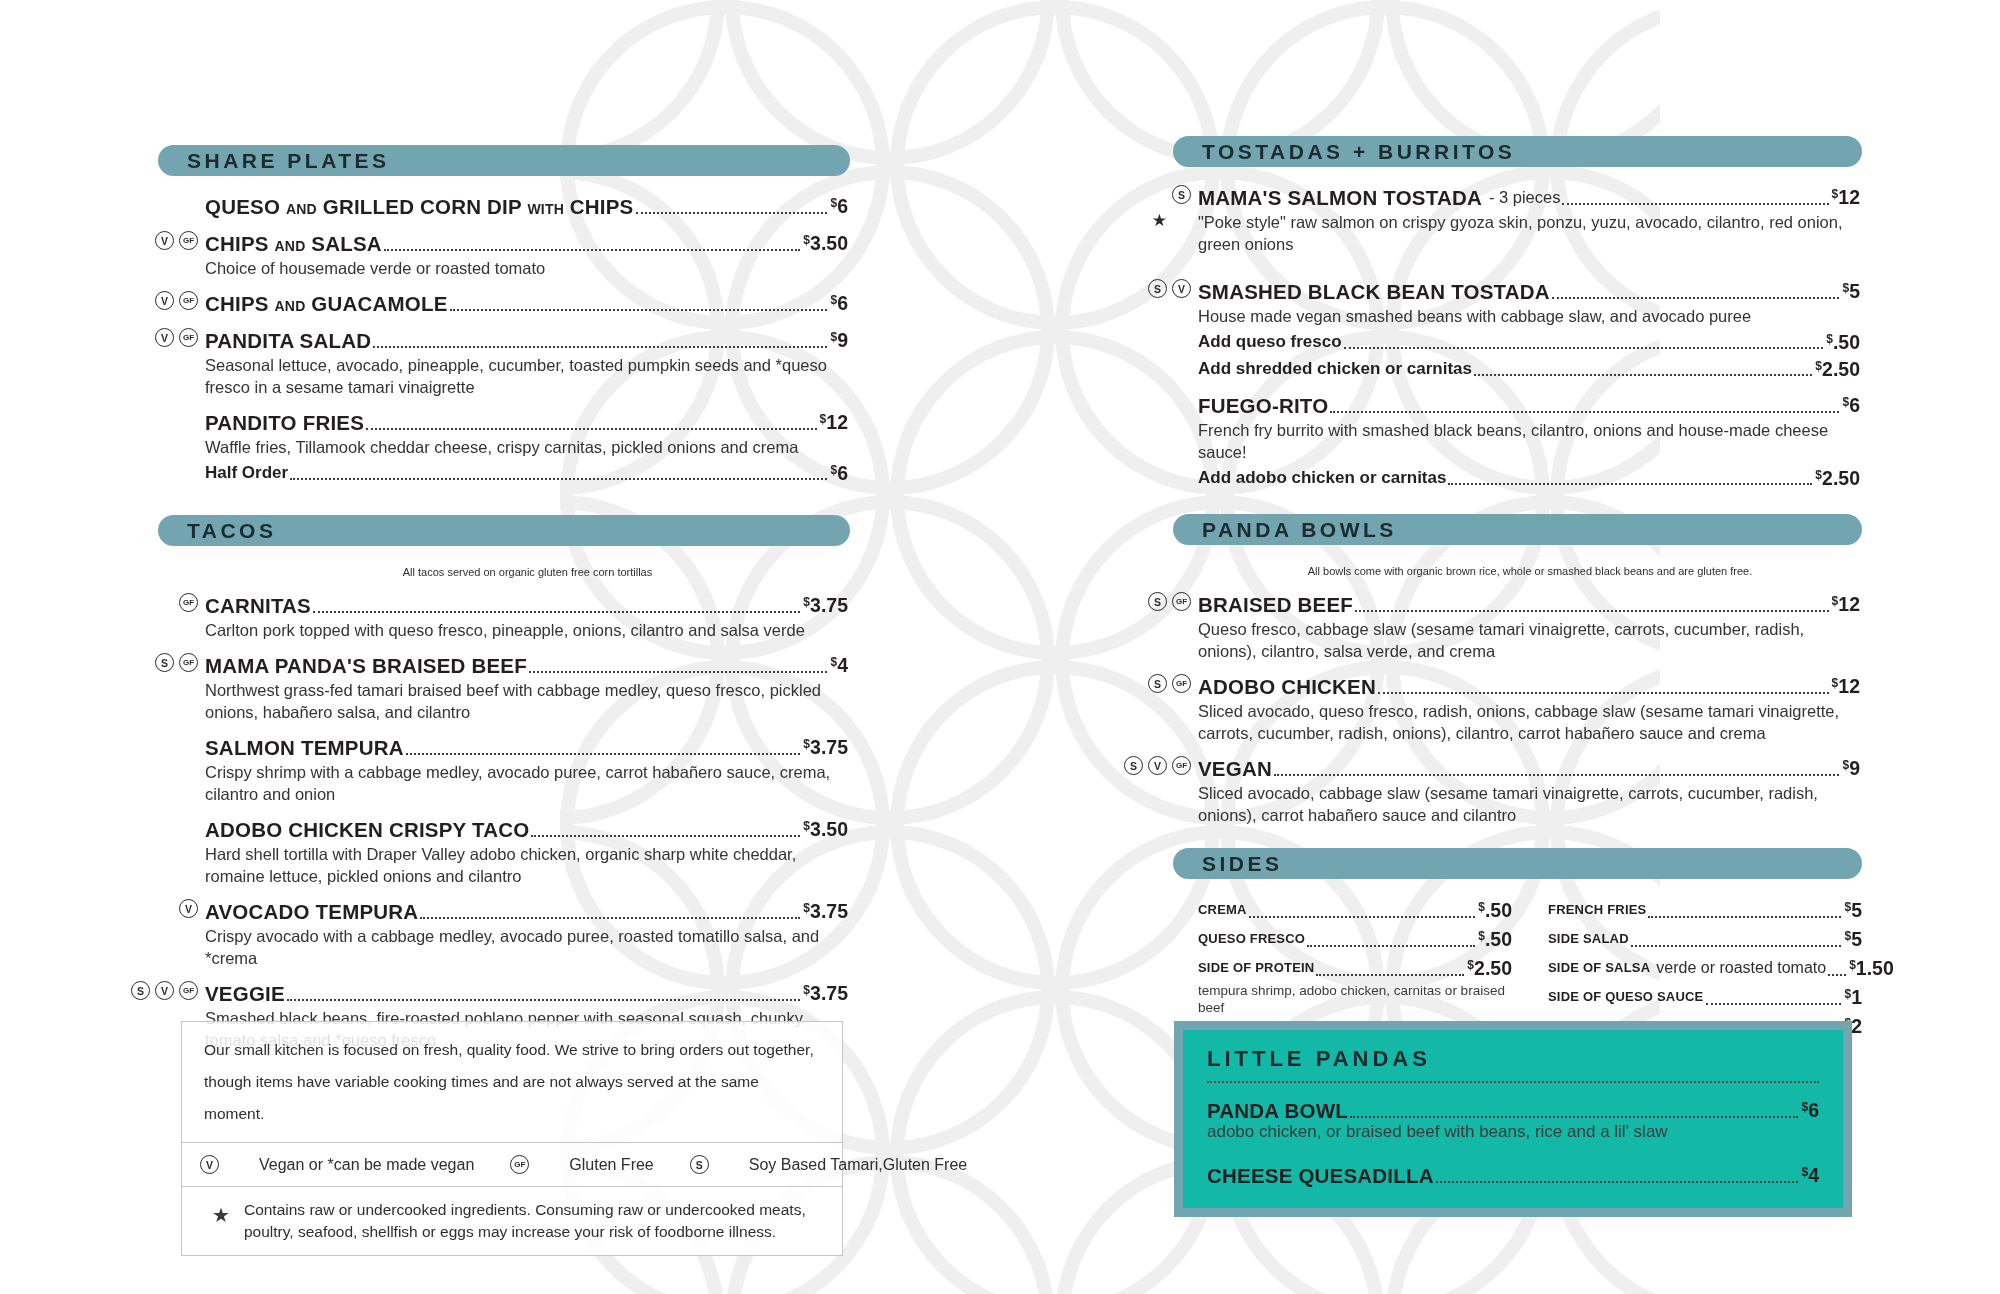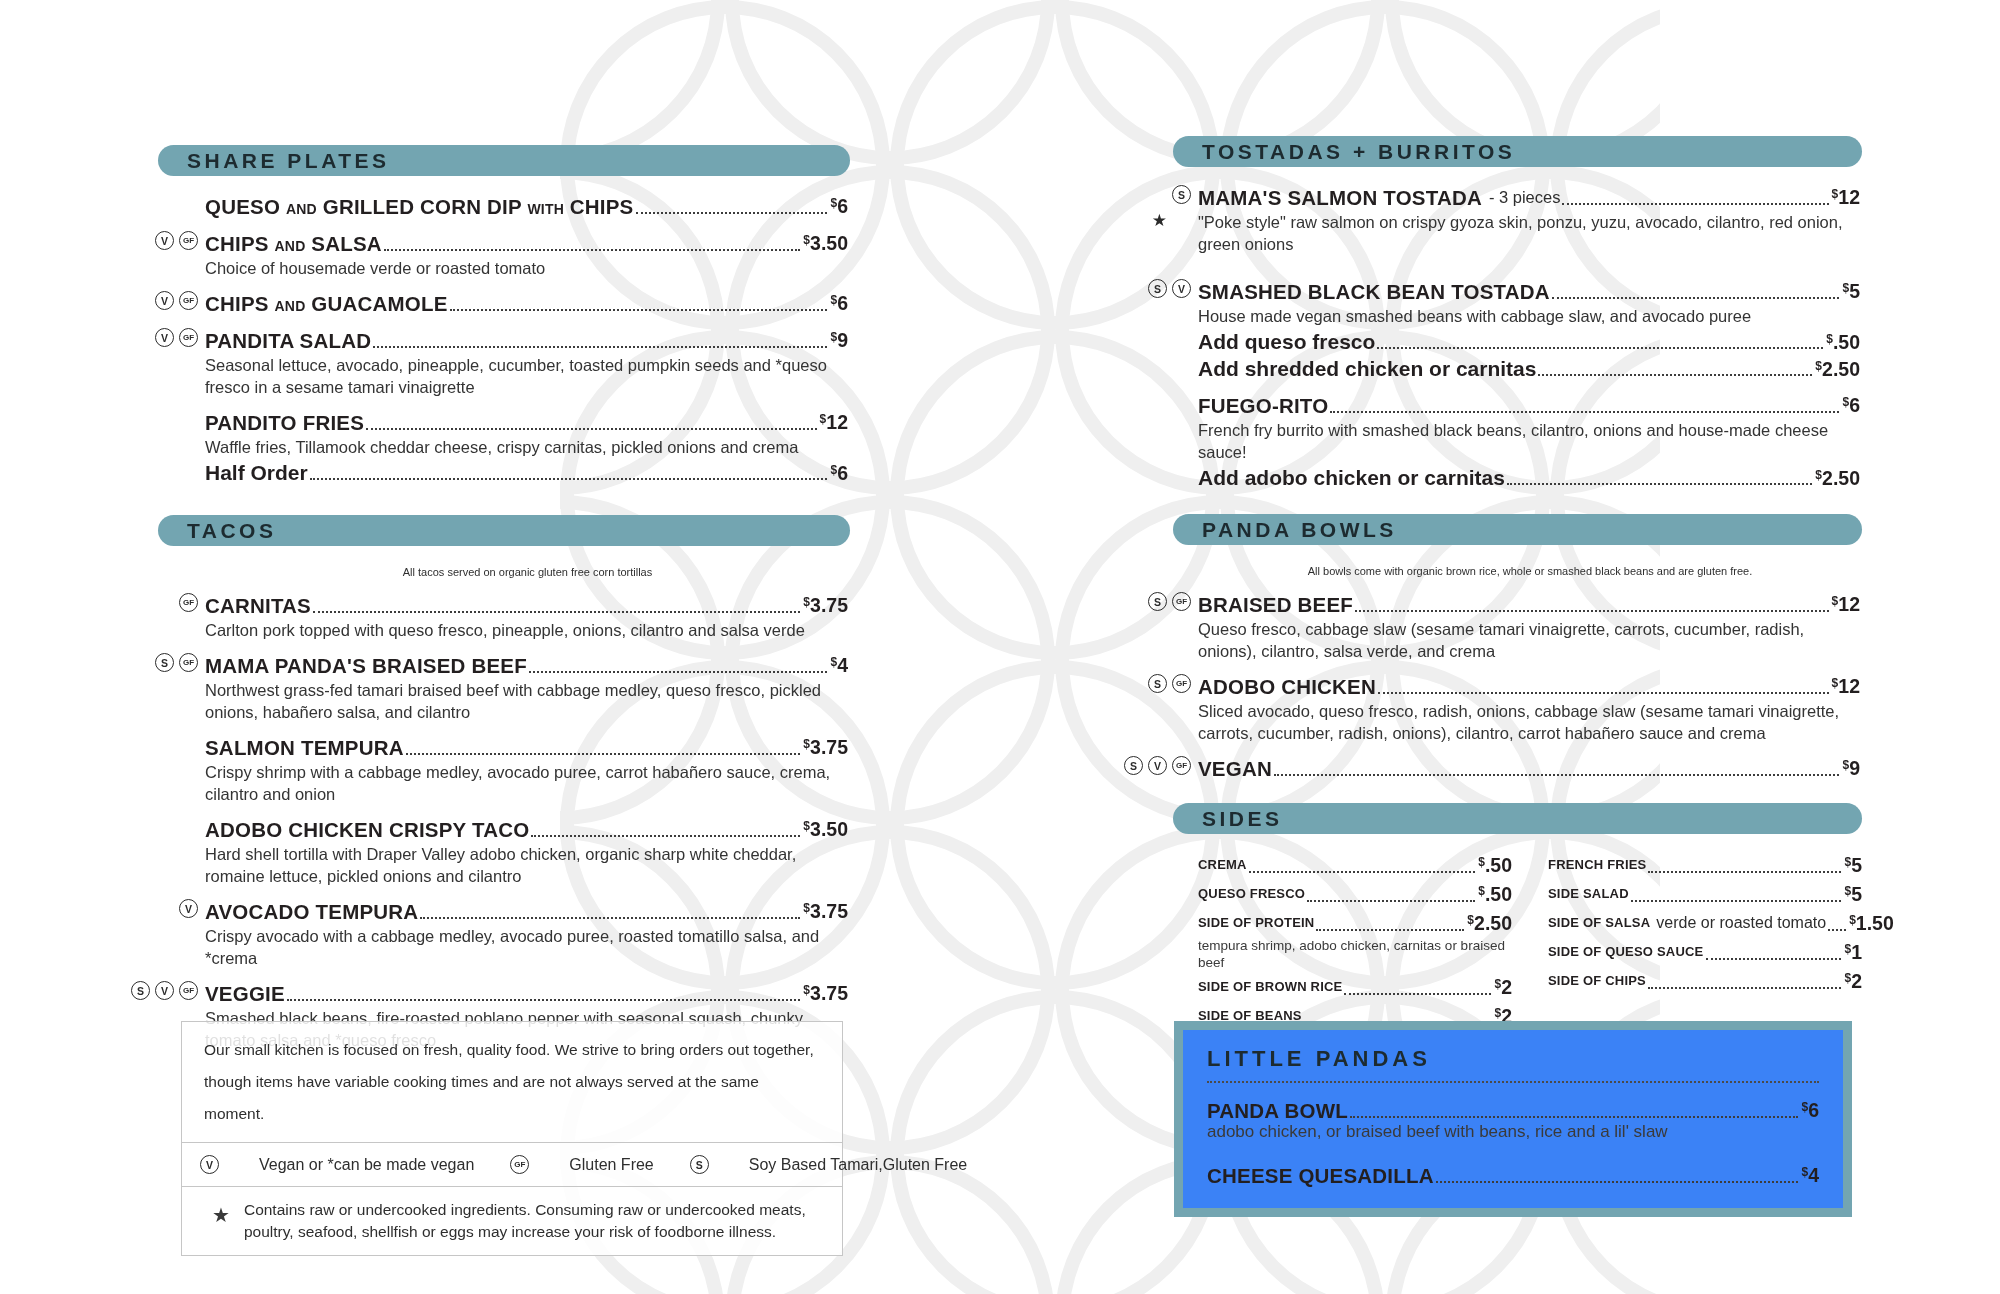--- a/index.html
+++ b/index.html
@@ -50,21 +50,21 @@
   .nt{font-size:16.5px;color:#2e2e2e;margin-left:7px;white-space:nowrap;}
   .nt:empty{display:none;}
   .dots{
     flex:1;min-width:18px;border-bottom:2.3px dotted #3c3c3c;
     margin:0 3px 5px 2px;
   }
   .pr{white-space:nowrap;font-weight:bold;font-size:19.5px;}
   .pr sup{font-size:12px;font-weight:bold;vertical-align:6px;letter-spacing:0;}
   .ds{font-size:16.5px;color:#343434;line-height:22px;margin-top:1px;}
   .ds:empty{display:none;}
-  .addon .nm2{font-size:21px;font-weight:600;white-space:nowrap;}
+  .addon .nm2{font-size:17px;font-weight:600;white-space:nowrap;}
   .addon{display:flex;align-items:flex-end;line-height:24px;}
   .sides-cols{display:flex;margin-left:80px;gap:36px;}
   .sides-col{flex:1;min-width:0;}
   .sides-col .ln{line-height:26px;}
   .sides-col .nm{font-size:13px;text-align:center;}
   .sides-col .ds{font-size:13.5px;line-height:17px;color:#3a3a3a;}
   .sides-col .nt{font-size:16px;margin-left:6px;}
 
   .info-box{
     position:absolute;left:181px;top:1021px;width:662px;z-index:1;
@@ -76,21 +76,21 @@
   .legend-row{display:flex;align-items:center;gap:10px;padding:12px 18px;}
   .legend-item{display:flex;align-items:center;gap:8px;margin-right:26px;}
   .legend-item:last-child{margin-right:0;}
   .legend-label{font-size:16px;color:#2e2e2e;white-space:nowrap;margin-left:32px;}
   .raw-row{display:flex;padding:12px 22px;}
   .raw-star{font-size:20px;color:#3a3a3a;margin:4px 14px 0 8px;}
   .raw-text{font-size:15.5px;line-height:22px;color:#2e2e2e;}
 
   .little-box{
     position:absolute;left:1174px;top:1021px;width:678px;z-index:1;
-    border:9px solid #73a5b1;background:#3b82f6;box-sizing:border-box;
+    border:9px solid #73a5b1;background:#14b8a6;box-sizing:border-box;
     padding:16px 24px 20px 24px;
   }
   .little-title{
     font-size:22px;font-weight:bold;letter-spacing:4px;color:#1d2b30;margin-bottom:9px;
   }
   .little-divider{border-bottom:2px dotted #4a4a4a;margin-bottom:12px;}
   .little-box .ln{line-height:25px;}
   .little-desc{font-size:17px;color:#3a3a3a;line-height:17px;margin-top:0px;}
   .little-gap{height:20px;}
 </style>
@@ -388,20 +388,21 @@
       <span class="bdg">S</span>
       <span class="bdg">V</span>
       <span class="bdg gf">GF</span>
     </div>
     <div class="bd">
       <div class="ln">
         <span class="nm">VEGAN</span>
         <span class="dots"></span>
         <span class="pr"><sup>$</sup><span>9</span></span>
       </div>
+      <div class="ds">Sliced avocado, cabbage slaw (sesame tamari vinaigrette, carrots, cucumber, radish, onions), carrot habañero sauce and cilantro</div>
     </div>
   </div>
 
   <div class="bar" style="margin-top:22px;">
     <span class="bar-title">SIDES</span>
   </div>
 
   <div class="sides-cols">
     <div class="sides-col">
       <div class="ln">

